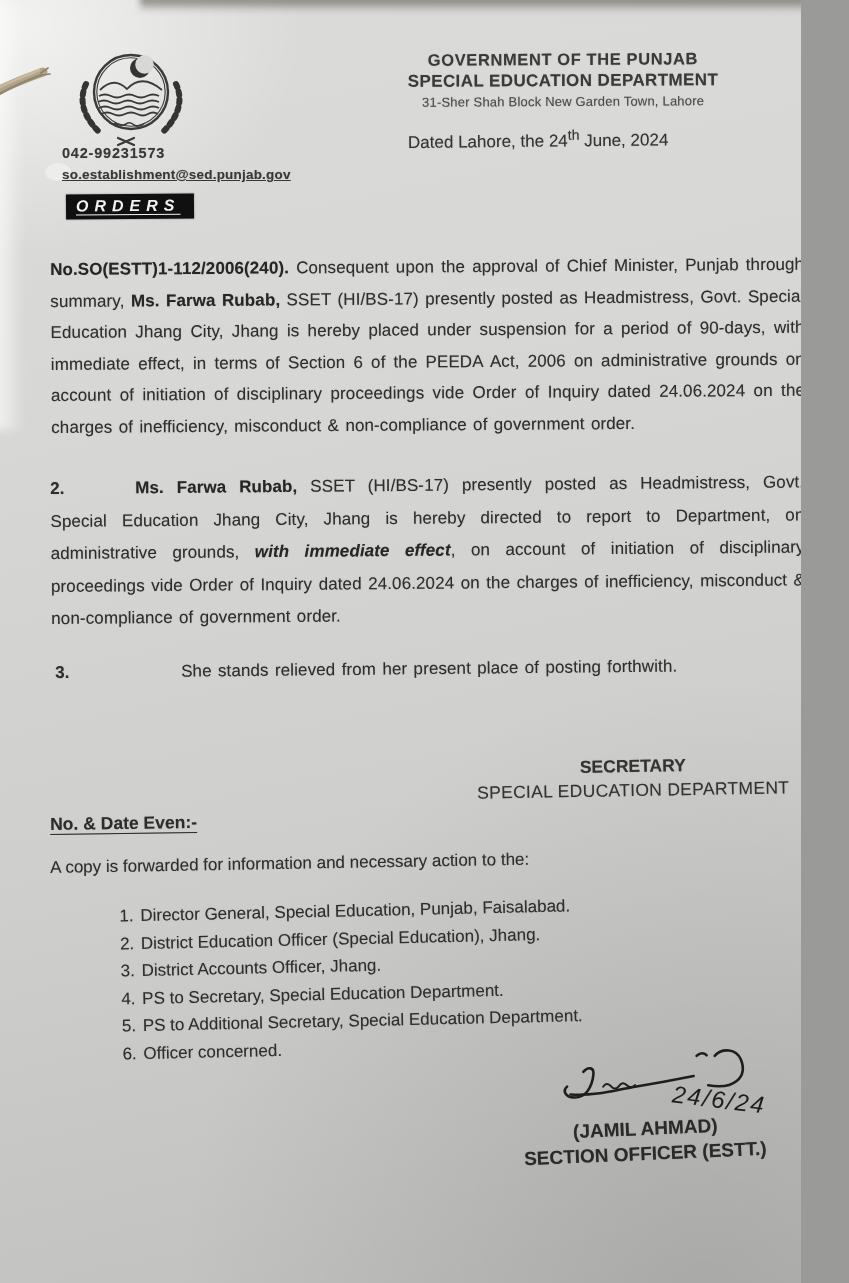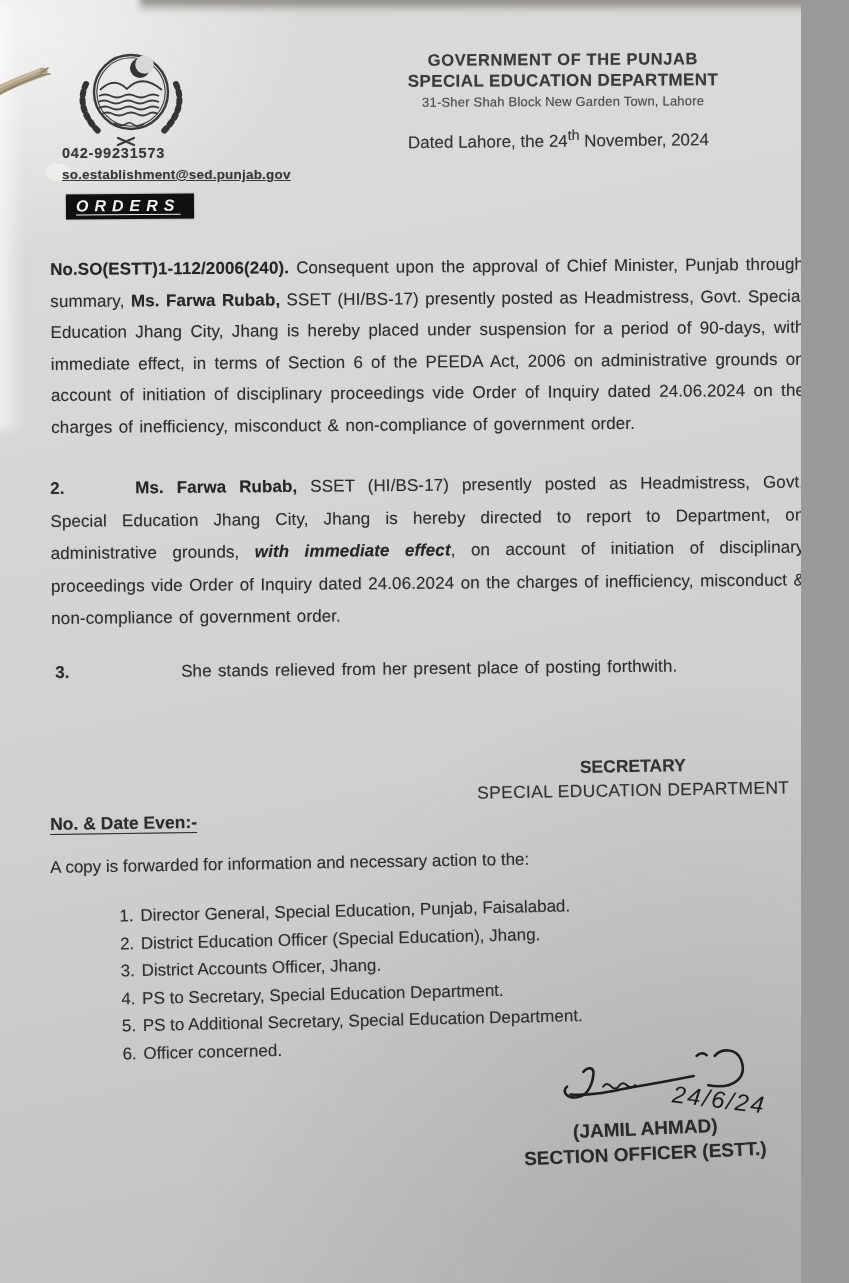--- a/index.html
+++ b/index.html
@@ -116,21 +116,21 @@
     <circle cx="74" cy="20" r="10" fill="#343434"></circle>
     <circle cx="78.5" cy="16.5" r="9.3" fill="#d8d8d6"></circle>
   </svg>
 
   <div class="hdr-block">
     <div class="hdr-line1 txt">GOVERNMENT OF THE PUNJAB</div>
     <div class="hdr-line2 txt">SPECIAL EDUCATION DEPARTMENT</div>
     <div class="hdr-addr txt">31-Sher Shah Block New Garden Town, Lahore</div>
   </div>
 
-  <div class="date-line txt"><span>Dated Lahore, the 24</span><sup>th</sup><span> November, 2024</span></div>
+  <div class="date-line txt"><span>Dated Lahore, the 24</span><sup>th</sup><span> June, 2024</span></div>
 
   <div class="contact">
     <div class="phone txt">042-99231573</div>
     <div class="email txt">so.establishment@sed.punjab.gov</div>
   </div>
 
   <div class="orders-badge">
     <span>ORDERS</span>
   </div>
 

